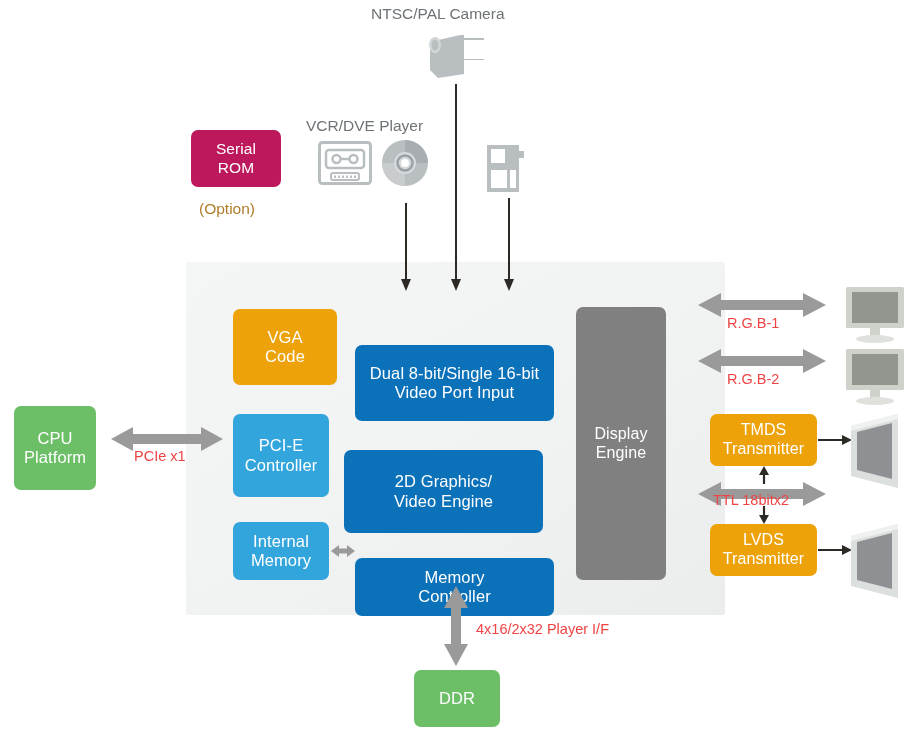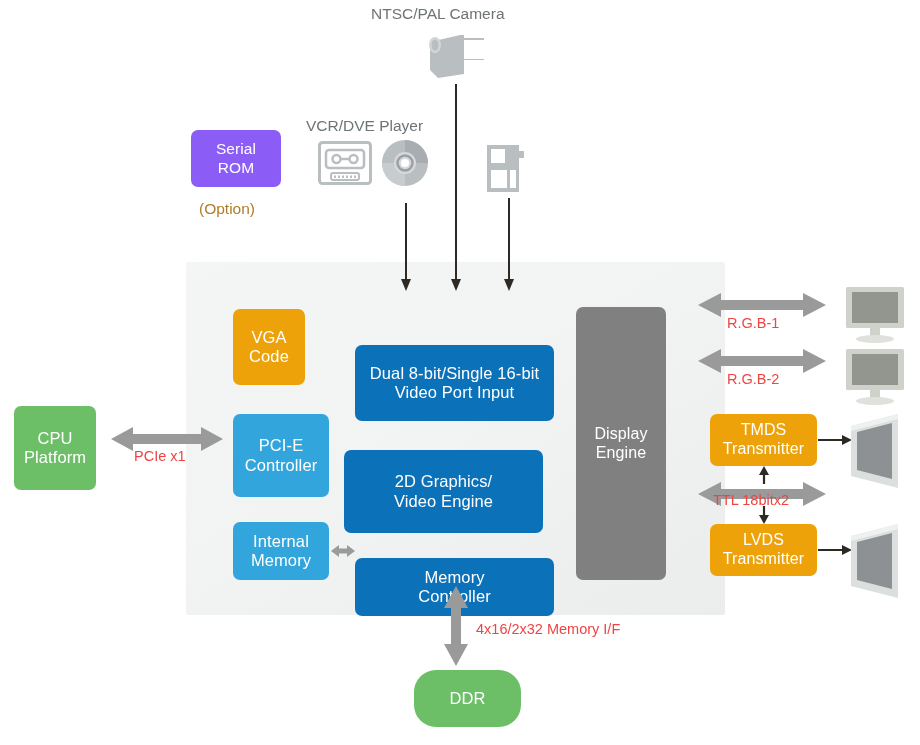--- a/index.html
+++ b/index.html
@@ -39,21 +39,21 @@
     text-align: center;
     line-height: 1.18;
     letter-spacing: .1px;
     box-sizing: border-box;
   }
   .blk .lbl { display: block; white-space: pre-line; }
 
   .c-orange  { background: #eca208; }
   .c-blue    { background: #0b71b9; margin-top: 36px; }
   .c-ltblue  { background: #33a5dd; justify-content: center; }
-  .c-gray    { background: #8b5cf6; }
+  .c-gray    { background: #be185d; }
   .c-green   { background: #6cbf67; }
   .c-darkgray{ background: #808080; }
 
   
   .caption {
     color: #6e7376;
     font-size: 15.5px;
     white-space: nowrap;
   }
   .sig-label {
@@ -156,21 +156,21 @@
       <polygon points="8,207 3,195 13,195" fill="#2d2a26"></polygon>
     </svg>
   </div>
   <div class="abs thin-arrow" style="left:501px; top:198px;">
     <svg width="16" height="93" viewBox="0 0 16 93">
       <line x1="8" y1="0" x2="8" y2="84" stroke="#2d2a26" stroke-width="2"></line>
       <polygon points="8,93 3,81 13,81" fill="#2d2a26"></polygon>
     </svg>
   </div>
 
-  <div class="abs blk c-orange" style="left:233px; top:309px; width:72px; height:76px; font-size:16.5px;">
+  <div class="abs blk c-orange" style="left:233px; top:309px; width:104px; height:76px; font-size:16.5px;">
     <span class="lbl">VGA
 Code</span>
   </div>
 
   <div class="abs blk c-blue" style="left:355px; top:309px; width:199px; height:76px; font-size:16.5px;">
     <span class="lbl">Dual 8-bit/Single 16-bit
 Video Port Input</span>
   </div>
 
   <div class="abs blk c-ltblue" style="left:233px; top:414px; width:96px; height:83px; font-size:16.5px;">
@@ -230,23 +230,23 @@
   </div>
   <div class="abs sig-label" style="left:134px; top:448px;">PCIe x1</div>
 
   <div class="abs varrow" style="left:443px; top:586px;">
     <svg width="26" height="80" viewBox="0 0 26 80">
       <rect x="8" y="19" width="10" height="42" fill="#9a9a9a"></rect>
       <polygon points="13,0 1,22 25,22" fill="#9a9a9a"></polygon>
       <polygon points="13,80 1,58 25,58" fill="#9a9a9a"></polygon>
     </svg>
   </div>
-  <div class="abs sig-label" style="left:476px; top:621px;">4x16/2x32 Memory I/F</div>
-
-  <div class="abs blk c-green" style="left:414px; top:670px; width:107px; height:57px; font-size:16.5px;border-radius:22px;">
+  <div class="abs sig-label" style="left:476px; top:621px;">4x16/2x32 Player I/F</div>
+
+  <div class="abs blk c-green" style="left:414px; top:670px; width:86px; height:57px; font-size:16.5px;">
     <span class="lbl">DDR</span>
   </div>
 
   <div class="abs harrow" style="left:698px; top:292px;">
     <svg width="128" height="26" viewBox="0 0 128 26">
       <rect x="21" y="8" width="86" height="10" fill="#9a9a9a"></rect>
       <polygon points="0,13 23,1 23,25" fill="#9a9a9a"></polygon>
       <polygon points="128,13 105,1 105,25" fill="#9a9a9a"></polygon>
     </svg>
   </div>

